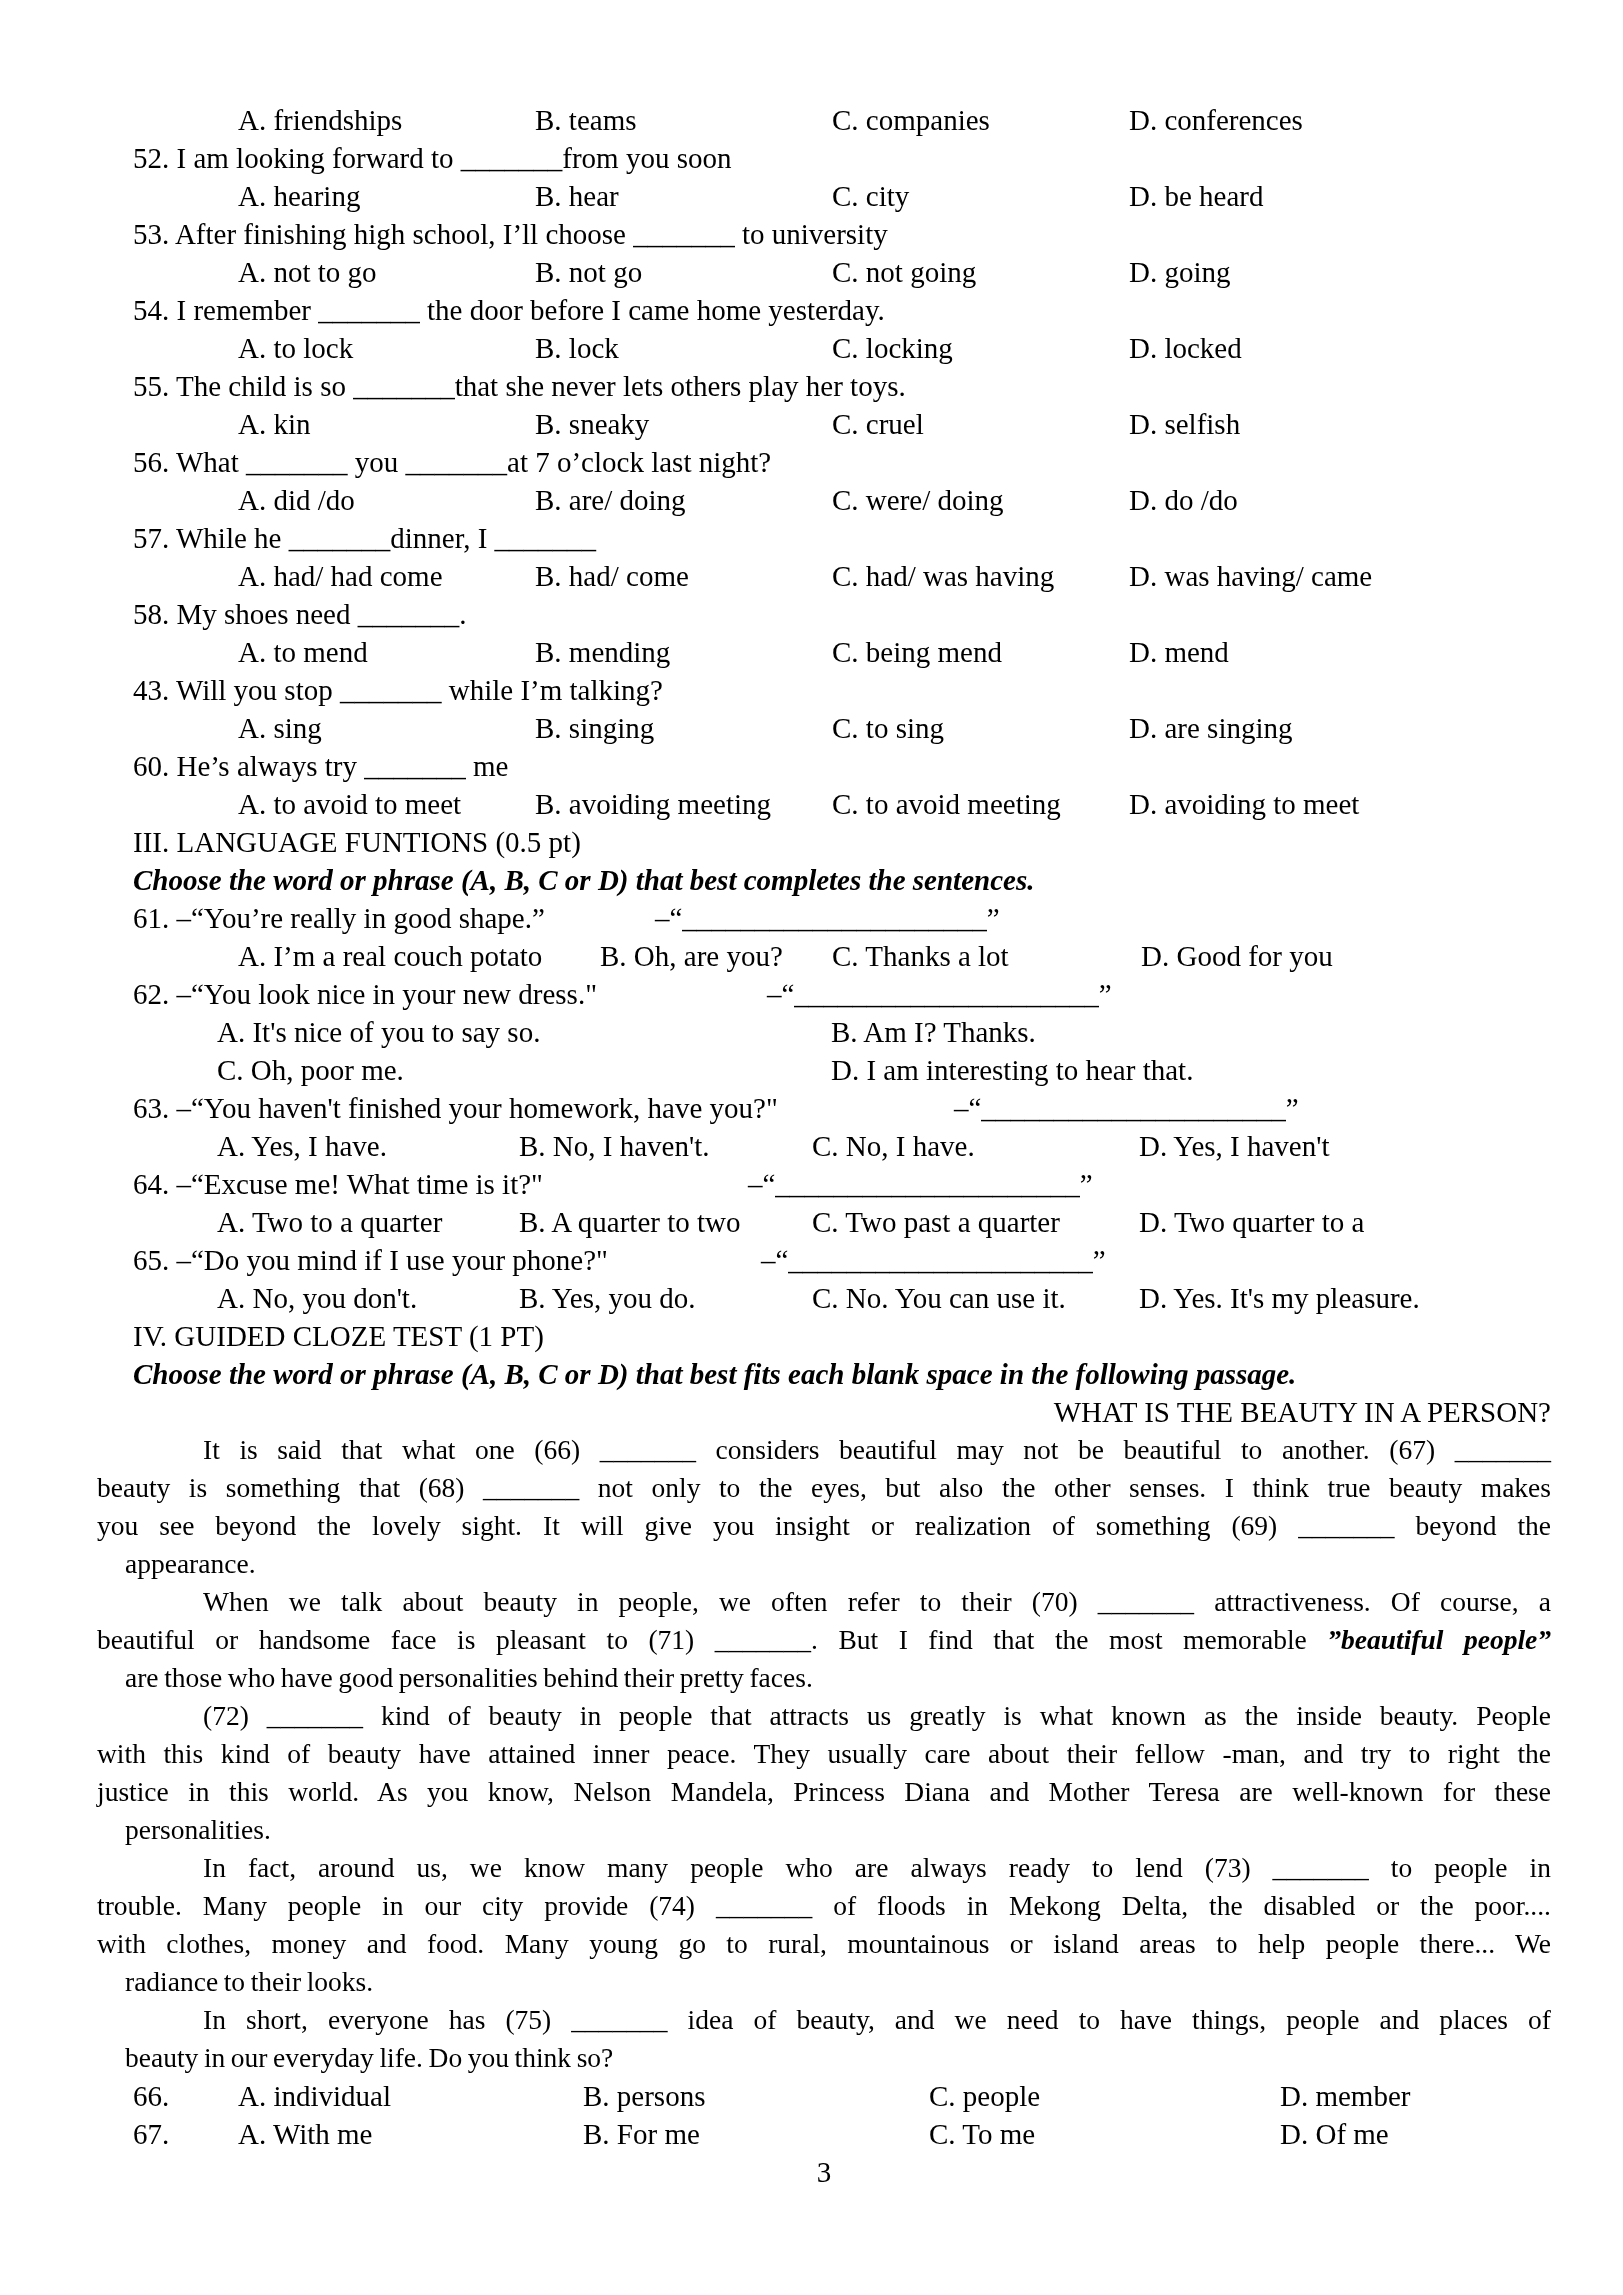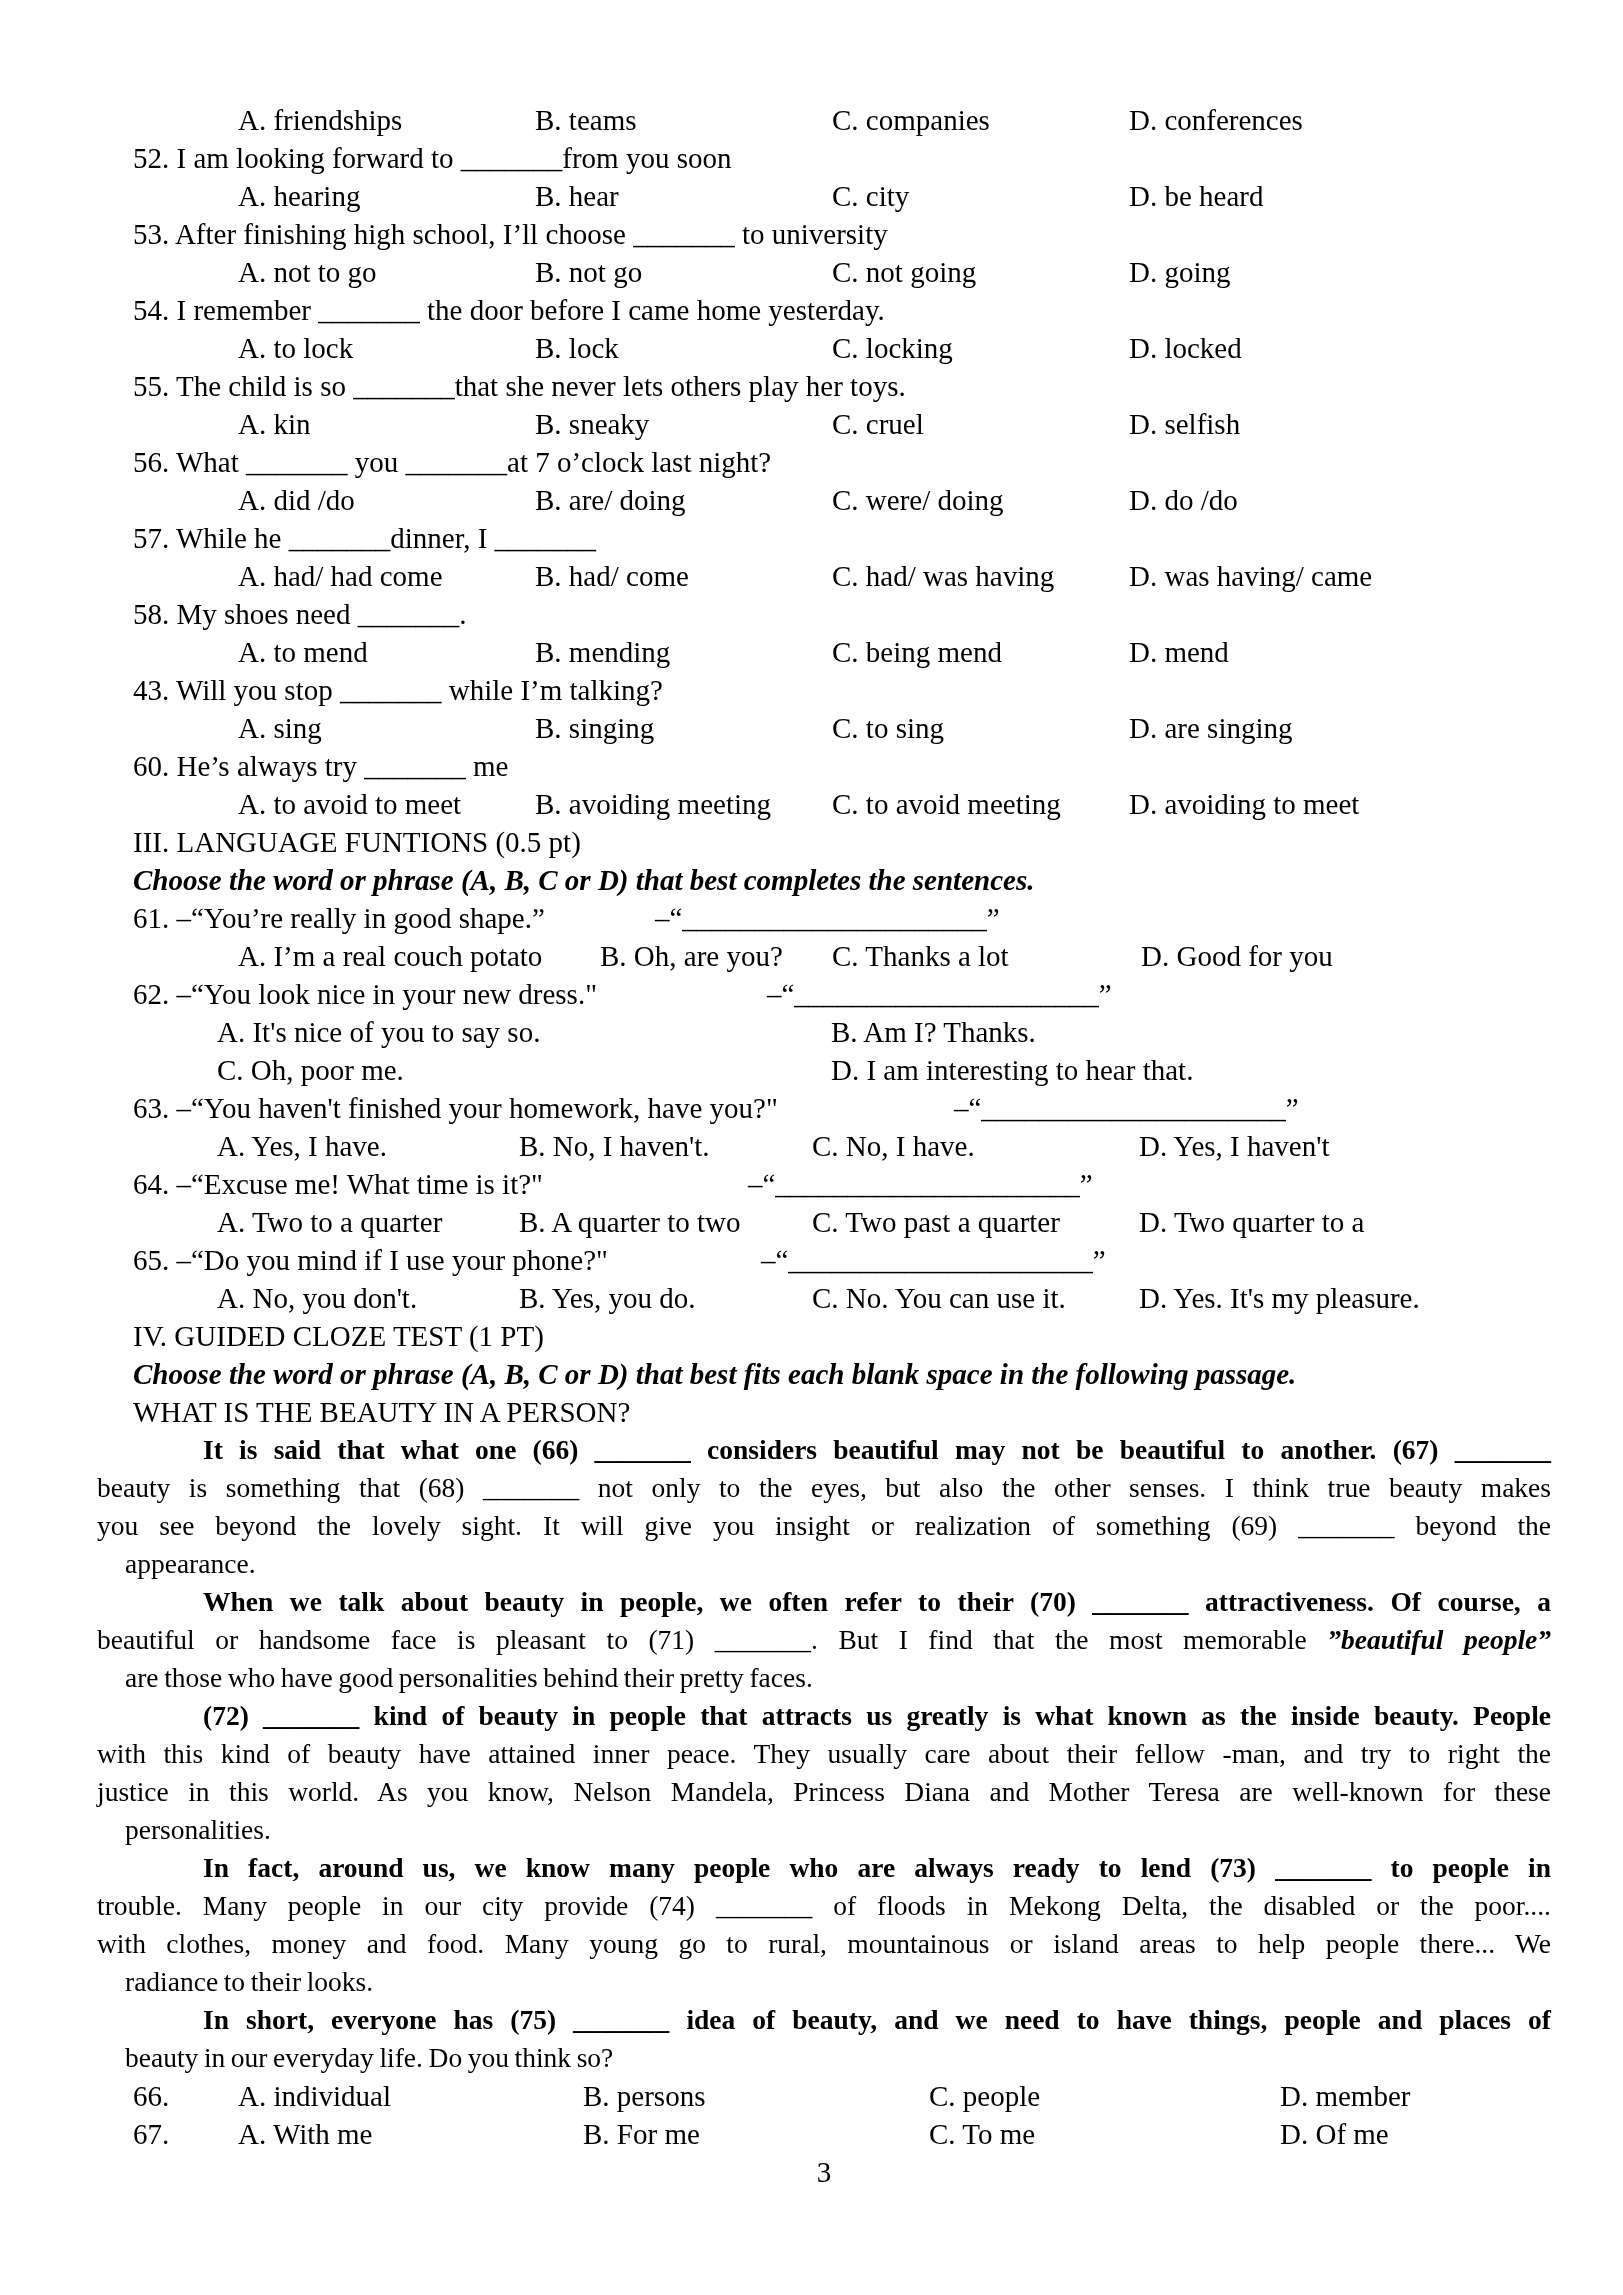--- a/index.html
+++ b/index.html
@@ -15,27 +15,27 @@
   .g1a{left:105px}.g1b{left:402px}.g1c{left:699px}.g1d{left:996px}
   .g2a{left:84px}.g2b{left:386px}.g2c{left:679px}.g2d{left:1006px}
   .a61{left:105px}.b61{left:467px}.c61{left:699px}.d61{left:1008px}
   .l62{left:84px}.r62c{left:698px}
   
   .r61{left:522px}.r62{left:634px}.r63{left:821px}.r64{left:615px}.r65{left:628px}
   
   .g66n{left:0}.g66a{left:105px}.g66b{left:450px}.g66c{left:796px}.g66d{left:1147px}
   .bold{font-weight:normal;}
   .bi{font-weight:bold;font-style:italic;}
-  .center{text-align:left;}
+  .center{text-align:right;}
   
   .pl{
     height:38px;font-size:27.5px;word-spacing:-1.3px;
     text-align:justify;text-align-last:justify;
   }
-  .pl.ind{text-indent:106px;font-weight:bold;}
+  .pl.ind{text-indent:106px;}
   .pl.last{text-align-last:left;margin-left:28px;}
   .it{font-style:italic;font-weight:bold;}
   .footer{height:38px;text-align:center;}
 </style>
 </head>
 <body>
 
 <div class="content">
 
   <div class="row">

